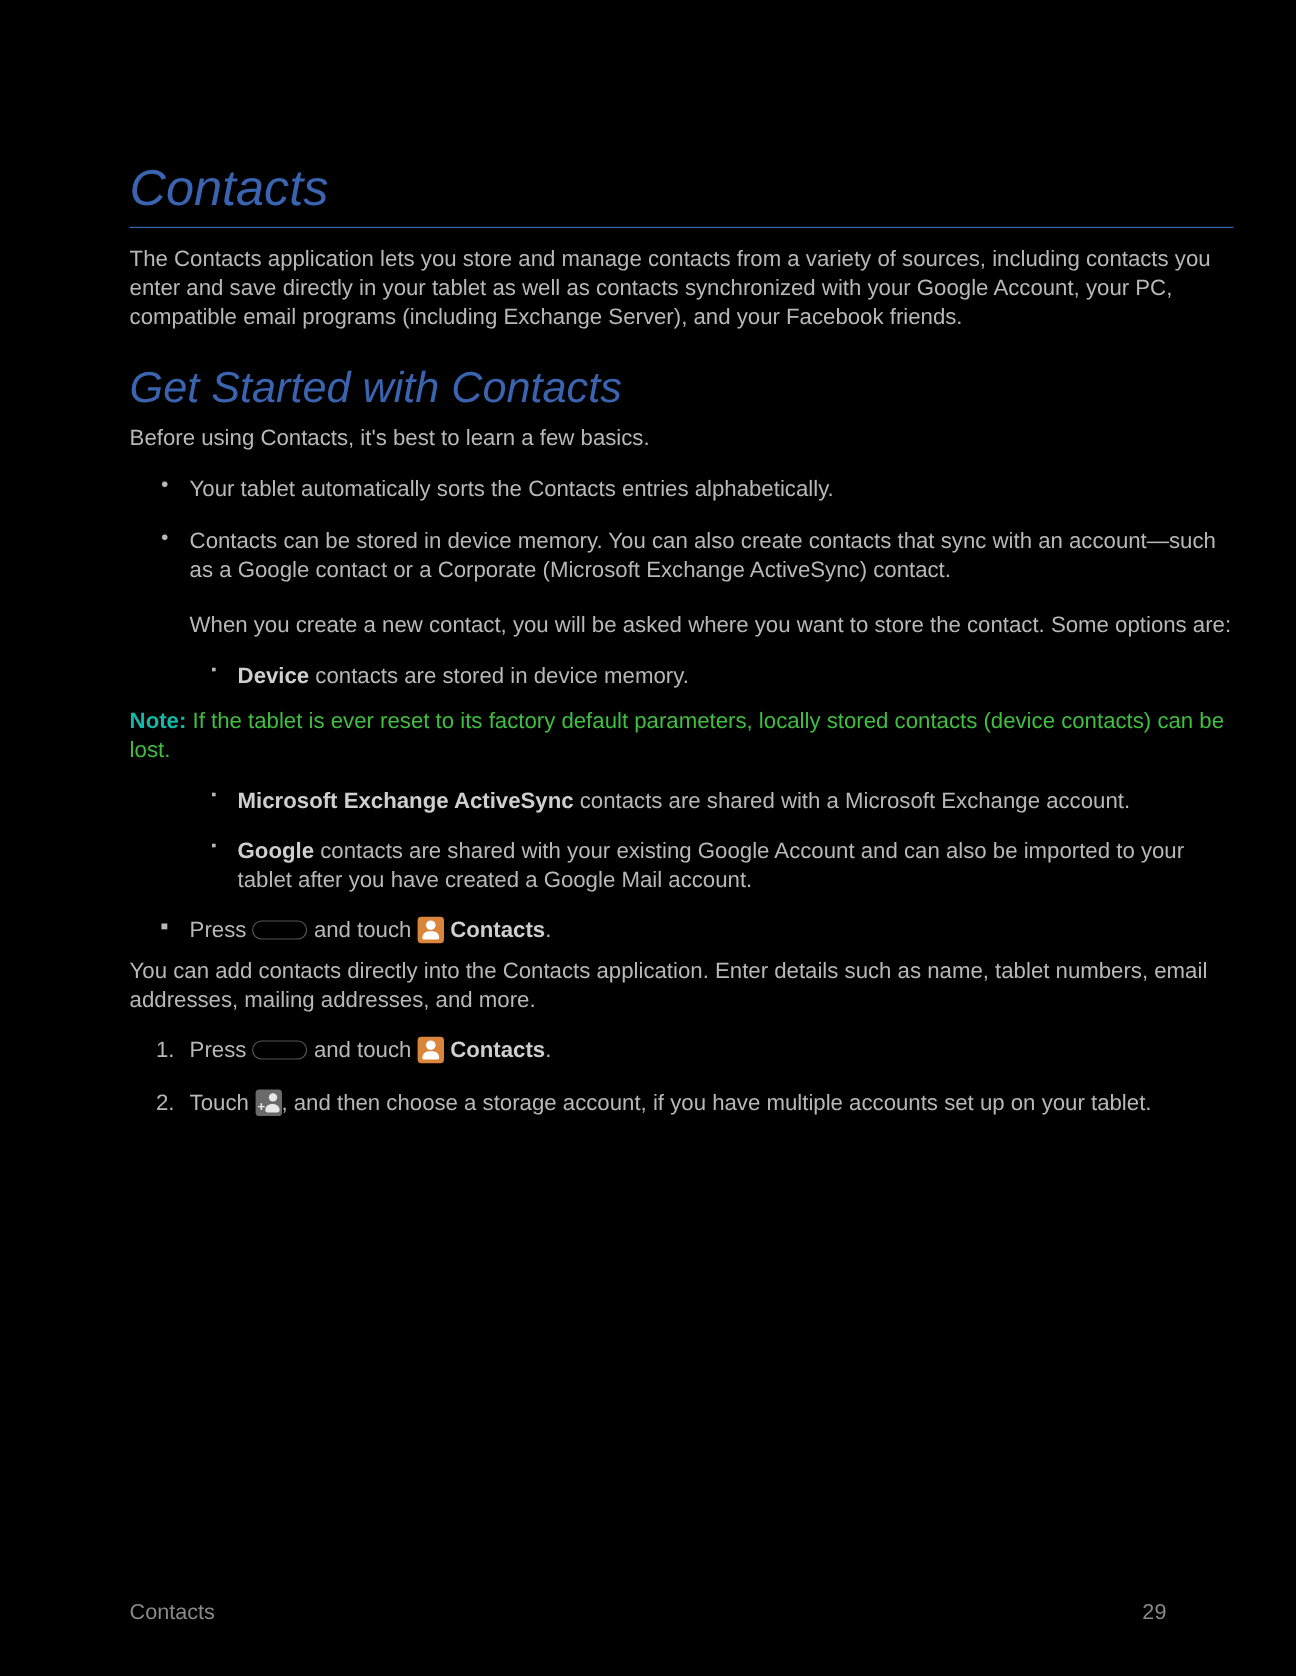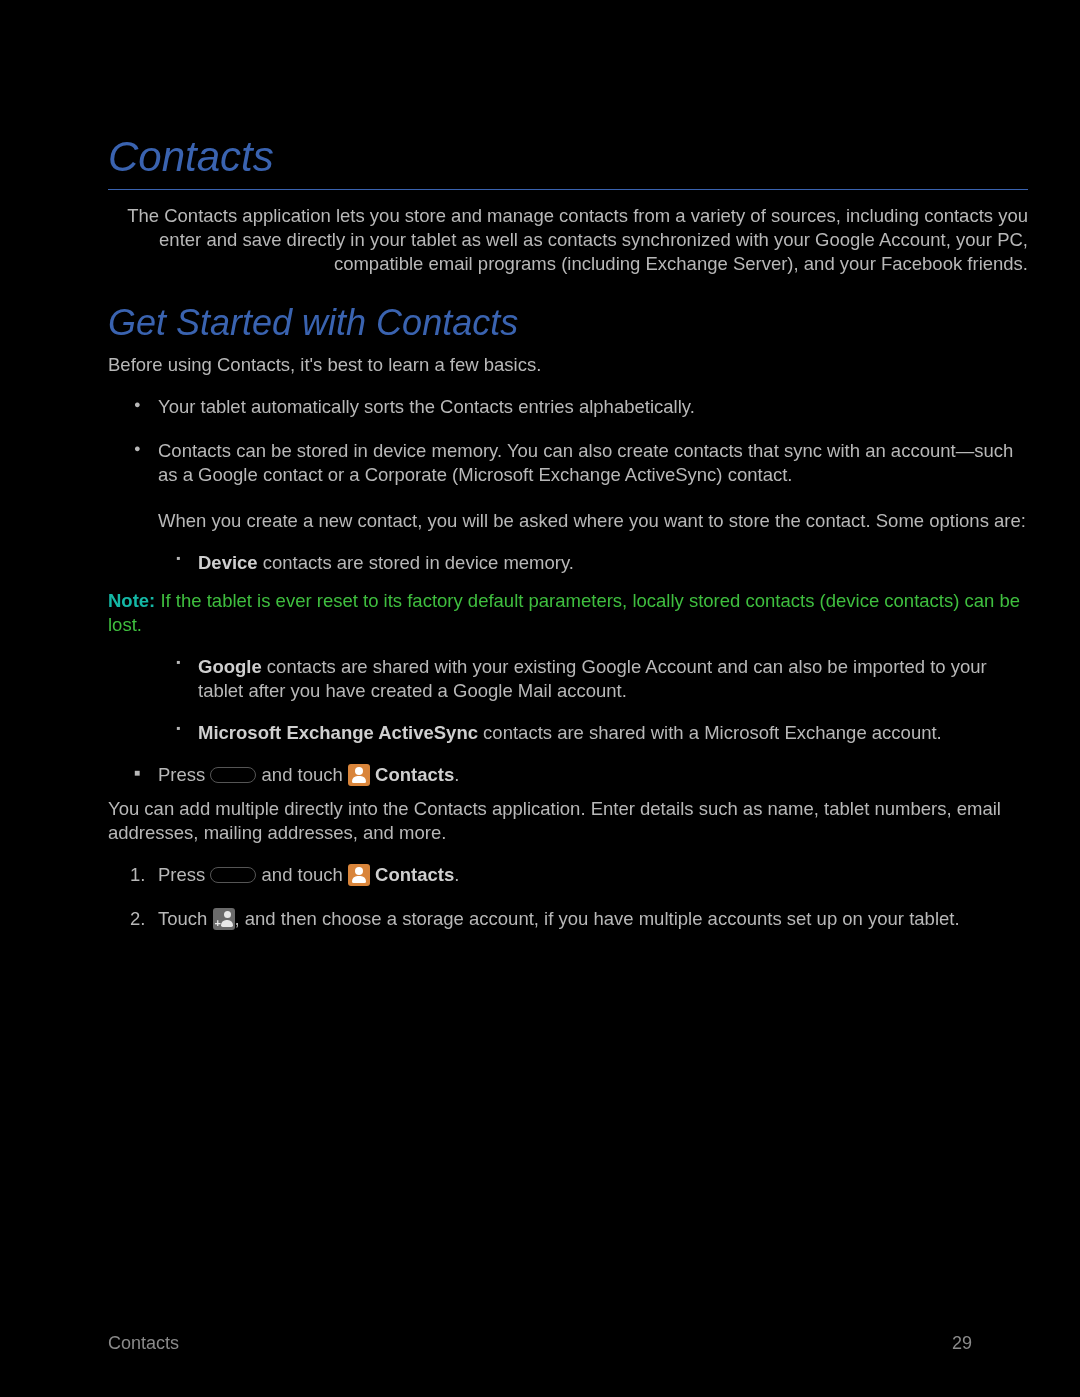--- a/index.html
+++ b/index.html
@@ -23,21 +23,20 @@
     font-weight: normal;
     font-size: 42px;
     color: #3a63b0;
     border-bottom: 1.5px solid #3a63b0;
     padding-bottom: 4px;
     margin-bottom: 14px;
   }
   p.intro {
     color: #b8b8b8;
     margin-bottom: 24px;
-    text-align: right;
   }
   h2.section-title {
     font-style: italic;
     font-weight: normal;
     font-size: 36px;
     color: #3a63b0;
     margin-top: 18px;
     margin-bottom: 6px;
   }
   p.lead {
@@ -230,35 +229,35 @@
       <span class="bold">Device</span><span> contacts are stored in device memory.</span>
     </li>
   </ul>
 
   <p class="note">
     <span class="bold" style="color:#14b8a6;">Note:</span><span> If the tablet is ever reset to its factory default parameters, locally stored contacts (device contacts) can be lost.</span>
   </p>
 
   <ul class="squares">
     <li>
+      <span class="bold">Microsoft Exchange ActiveSync</span><span> contacts are shared with a Microsoft Exchange account.</span>
+    </li>
+    <li>
       <span class="bold">Google</span><span> contacts are shared with your existing Google Account and can also be imported to your tablet after you have created a Google Mail account.</span>
     </li>
-    <li>
-      <span class="bold">Microsoft Exchange ActiveSync</span><span> contacts are shared with a Microsoft Exchange account.</span>
-    </li>
   </ul>
 
 
   <ul class="access">
     <li>
       <span>Press </span><span class="icon-black-pill"></span><span> and touch </span><span class="icon-contacts"></span><span class="bold"> Contacts</span><span>.</span>
     </li>
   </ul>
 
-  <p class="lead">You can add multiple directly into the Contacts application. Enter details such as name, tablet numbers, email addresses, mailing addresses, and more.</p>
+  <p class="lead">You can add contacts directly into the Contacts application. Enter details such as name, tablet numbers, email addresses, mailing addresses, and more.</p>
 
   <ol class="steps">
     <li>
       <span>Press </span><span class="icon-black-pill"></span><span> and touch </span><span class="icon-contacts"></span><span class="bold"> Contacts</span><span>.</span>
     </li>
     <li>
       <span>Touch </span><span class="icon-add-contact"><span class="body"></span></span><span>, and then choose a storage account, if you have multiple accounts set up on your tablet.</span>
     </li>
   </ol>
 

